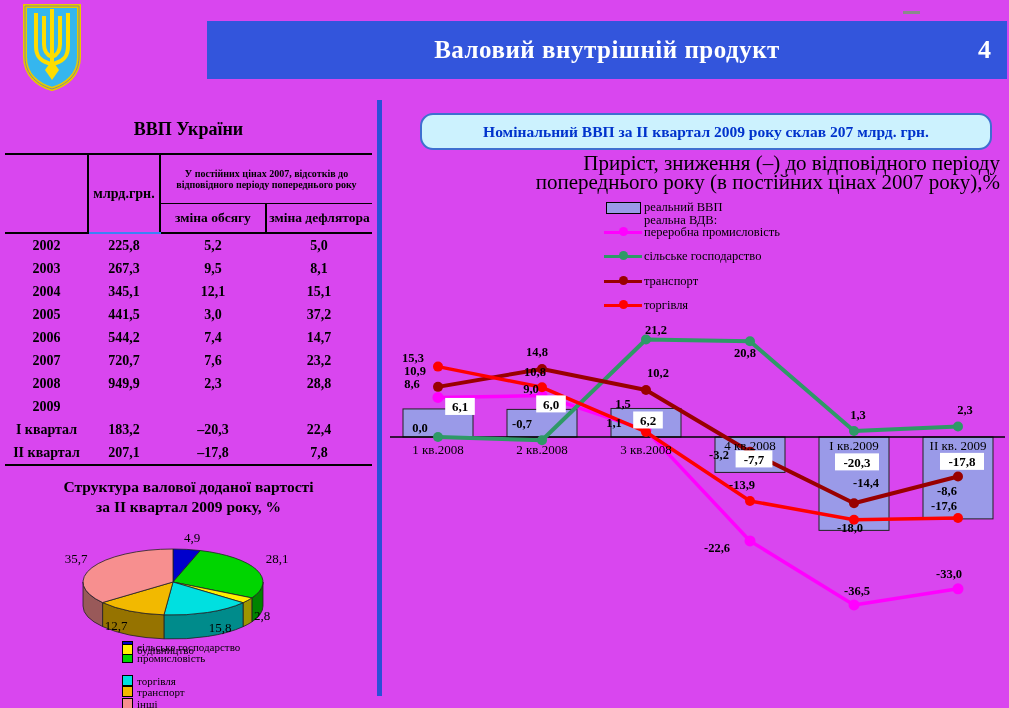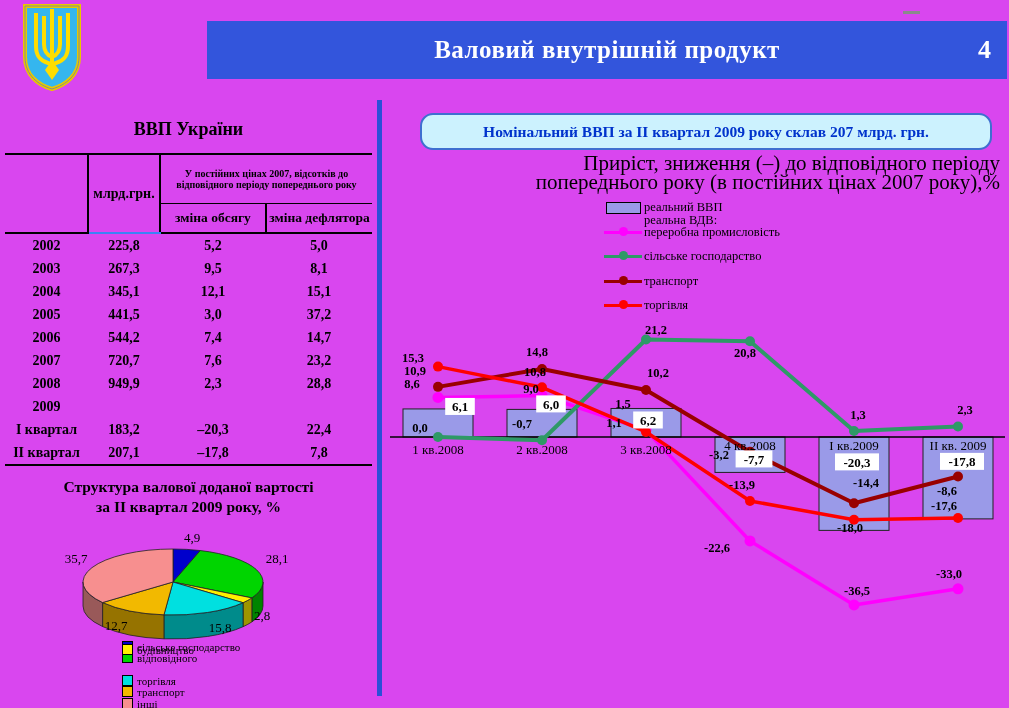--- a/index.html
+++ b/index.html
@@ -165,21 +165,21 @@
         <text x="152" y="26" text-anchor="middle" font-size="13" font-family="&quot;Liberation Serif&quot;,serif">4,9</text>
         <text x="237" y="47" text-anchor="middle" font-size="13" font-family="&quot;Liberation Serif&quot;,serif">28,1</text>
         <text x="222" y="104" text-anchor="middle" font-size="13" font-family="&quot;Liberation Serif&quot;,serif">2,8</text>
         <text x="180" y="116" text-anchor="middle" font-size="13" font-family="&quot;Liberation Serif&quot;,serif">15,8</text>
         <text x="76" y="114" text-anchor="middle" font-size="13" font-family="&quot;Liberation Serif&quot;,serif">12,7</text>
         <text x="36" y="47" text-anchor="middle" font-size="13" font-family="&quot;Liberation Serif&quot;,serif">35,7</text>
       </g>
     </svg>
   <div id="pie-legend">
       <div class="pie-legend-item" style="top: 641px;"><span class="pie-sq" style="background: rgb(0, 0, 204);"></span><span>сільське господарство</span></div>
-      <div class="pie-legend-item" style="top: 652.3px;"><span class="pie-sq" style="background: rgb(0, 213, 0);"></span><span>відповідного</span></div>
+      <div class="pie-legend-item" style="top: 652.3px;"><span class="pie-sq" style="background: rgb(0, 213, 0);"></span><span>промисловість</span></div>
       <div class="pie-legend-item" style="top: 644px;"><span class="pie-sq" style="background: rgb(255, 240, 0);"></span><span>будівництво</span></div>
       <div class="pie-legend-item" style="top: 674.9px;"><span class="pie-sq" style="background: rgb(0, 224, 224);"></span><span>торгівля</span></div>
       <div class="pie-legend-item" style="top: 686.2px;"><span class="pie-sq" style="background: rgb(242, 185, 0);"></span><span>транспорт</span></div>
       <div class="pie-legend-item" style="top: 697.5px;"><span class="pie-sq" style="background: rgb(247, 143, 143);"></span><span>інші</span></div>
     </div>
 
   <div class="abs note-box">
     <span class="note-text">Номінальний ВВП за II квартал 2009 року склав 207 млрд. грн.</span>
   </div>
 

